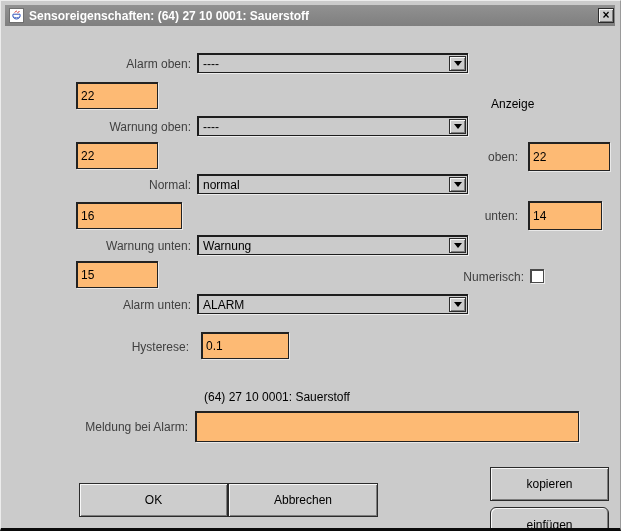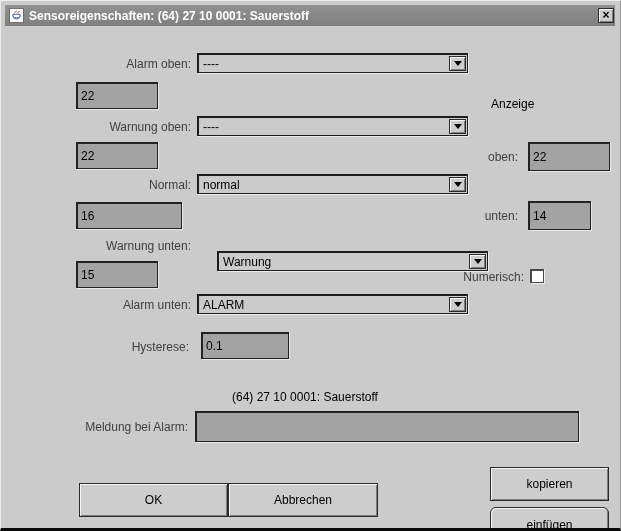--- a/index.html
+++ b/index.html
@@ -50,21 +50,21 @@
     background:#cdcdcd; border:1px solid #2b2b2b; padding:0;
     box-shadow: inset 1px 1px 0 #f8f8f8, inset -1px -1px 0 #7d7d7d;
     display:flex; align-items:center; justify-content:center;
   }
   .tri {
     width:0; height:0;
     border-left:4px solid transparent; border-right:4px solid transparent;
     border-top:5px solid #000;
   }
   .tf {
-    position:absolute; background:#a3a3a3;
+    position:absolute; background:#fdba74;
     border:solid #222; border-width:2px 1px 1px 2px;
     box-shadow:1px 1px 0 #e9e9e9;
     font-family:"Liberation Sans",sans-serif; font-size:12px; color:#000;
     padding:1px 3px; outline:none;
   }
   .btn {
     position:absolute; background:#cdcdcd;
     border:1px solid #2b2b2b; padding:16px;
     box-shadow: inset 1px 1px 0 #f8f8f8, inset -1px -1px 0 #7d7d7d;
     font-family:"Liberation Sans",sans-serif; font-size:12px; color:#000;
@@ -124,21 +124,21 @@
   <div class="combo" style="top:173px;">
     <span class="combo-text">normal</span>
     <button class="combo-arrow-btn">
       <span class="tri"></span>
     </button>
   </div>
 
   <input class="tf" style="left: 75px; top: 201px; width: 106px; height: 27px;" value="16">
 
   <div class="label" style="left:40px; top:238px; width:150px;">Warnung unten:</div>
-  <div class="combo" style="top:250px;margin-left:20px;">
+  <div class="combo" style="top:234px;">
     <span class="combo-text">Warnung</span>
     <button class="combo-arrow-btn">
       <span class="tri"></span>
     </button>
   </div>
 
   <input class="tf" style="left: 75px; top: 260px; width: 82px; height: 27px;" value="15">
 
   <div class="label" style="left:40px; top:297px; width:150px;">Alarm unten:</div>
   <div class="combo" style="top:293px;">
@@ -150,26 +150,26 @@
 
   <div class="label" style="left:40px; top:339px; width:148px;">Hysterese:</div>
   <input class="tf" style="left: 200px; top: 331px; width: 88px; height: 27px;" value="0.1">
 
   <div class="static-text" style="left:490px; top:96px;">Anzeige</div>
 
   <div class="label" style="left:450px; top:149px; width:67px;">oben:</div>
   <input class="tf" style="left: 527px; top: 141px; width: 82px; height: 29px;" value="22">
 
   <div class="label" style="left:450px; top:208px; width:67px;">unten:</div>
-  <input class="tf" style="left: 527px; top: 200px; width: 63px; height: 29px;" value="14">
+  <input class="tf" style="left: 527px; top: 200px; width: 74px; height: 29px;" value="14">
 
   <div class="label" style="left:440px; top:269px; width:83px;">Numerisch:</div>
   <button class="checkbox"></button>
 
-  <div class="static-text" style="left:203px; top:389px;margin-left:28px;">(64) 27 10 0001: Sauerstoff</div>
+  <div class="static-text" style="left:203px; top:389px;">(64) 27 10 0001: Sauerstoff</div>
 
   <div class="label" style="left:30px; top:419px; width:157px;">Meldung bei Alarm:</div>
   <input class="tf" style="left: 194px; top: 410px; width: 384px; height: 31px;" value="">
 
   <button class="btn" style="left:78px; top:482px; width:149px; height:22px;">
     <span>OK</span>
   </button>
   <button class="btn" style="left:227px; top:482px; width:150px; height:22px;">
     <span>Abbrechen</span>
   </button>

